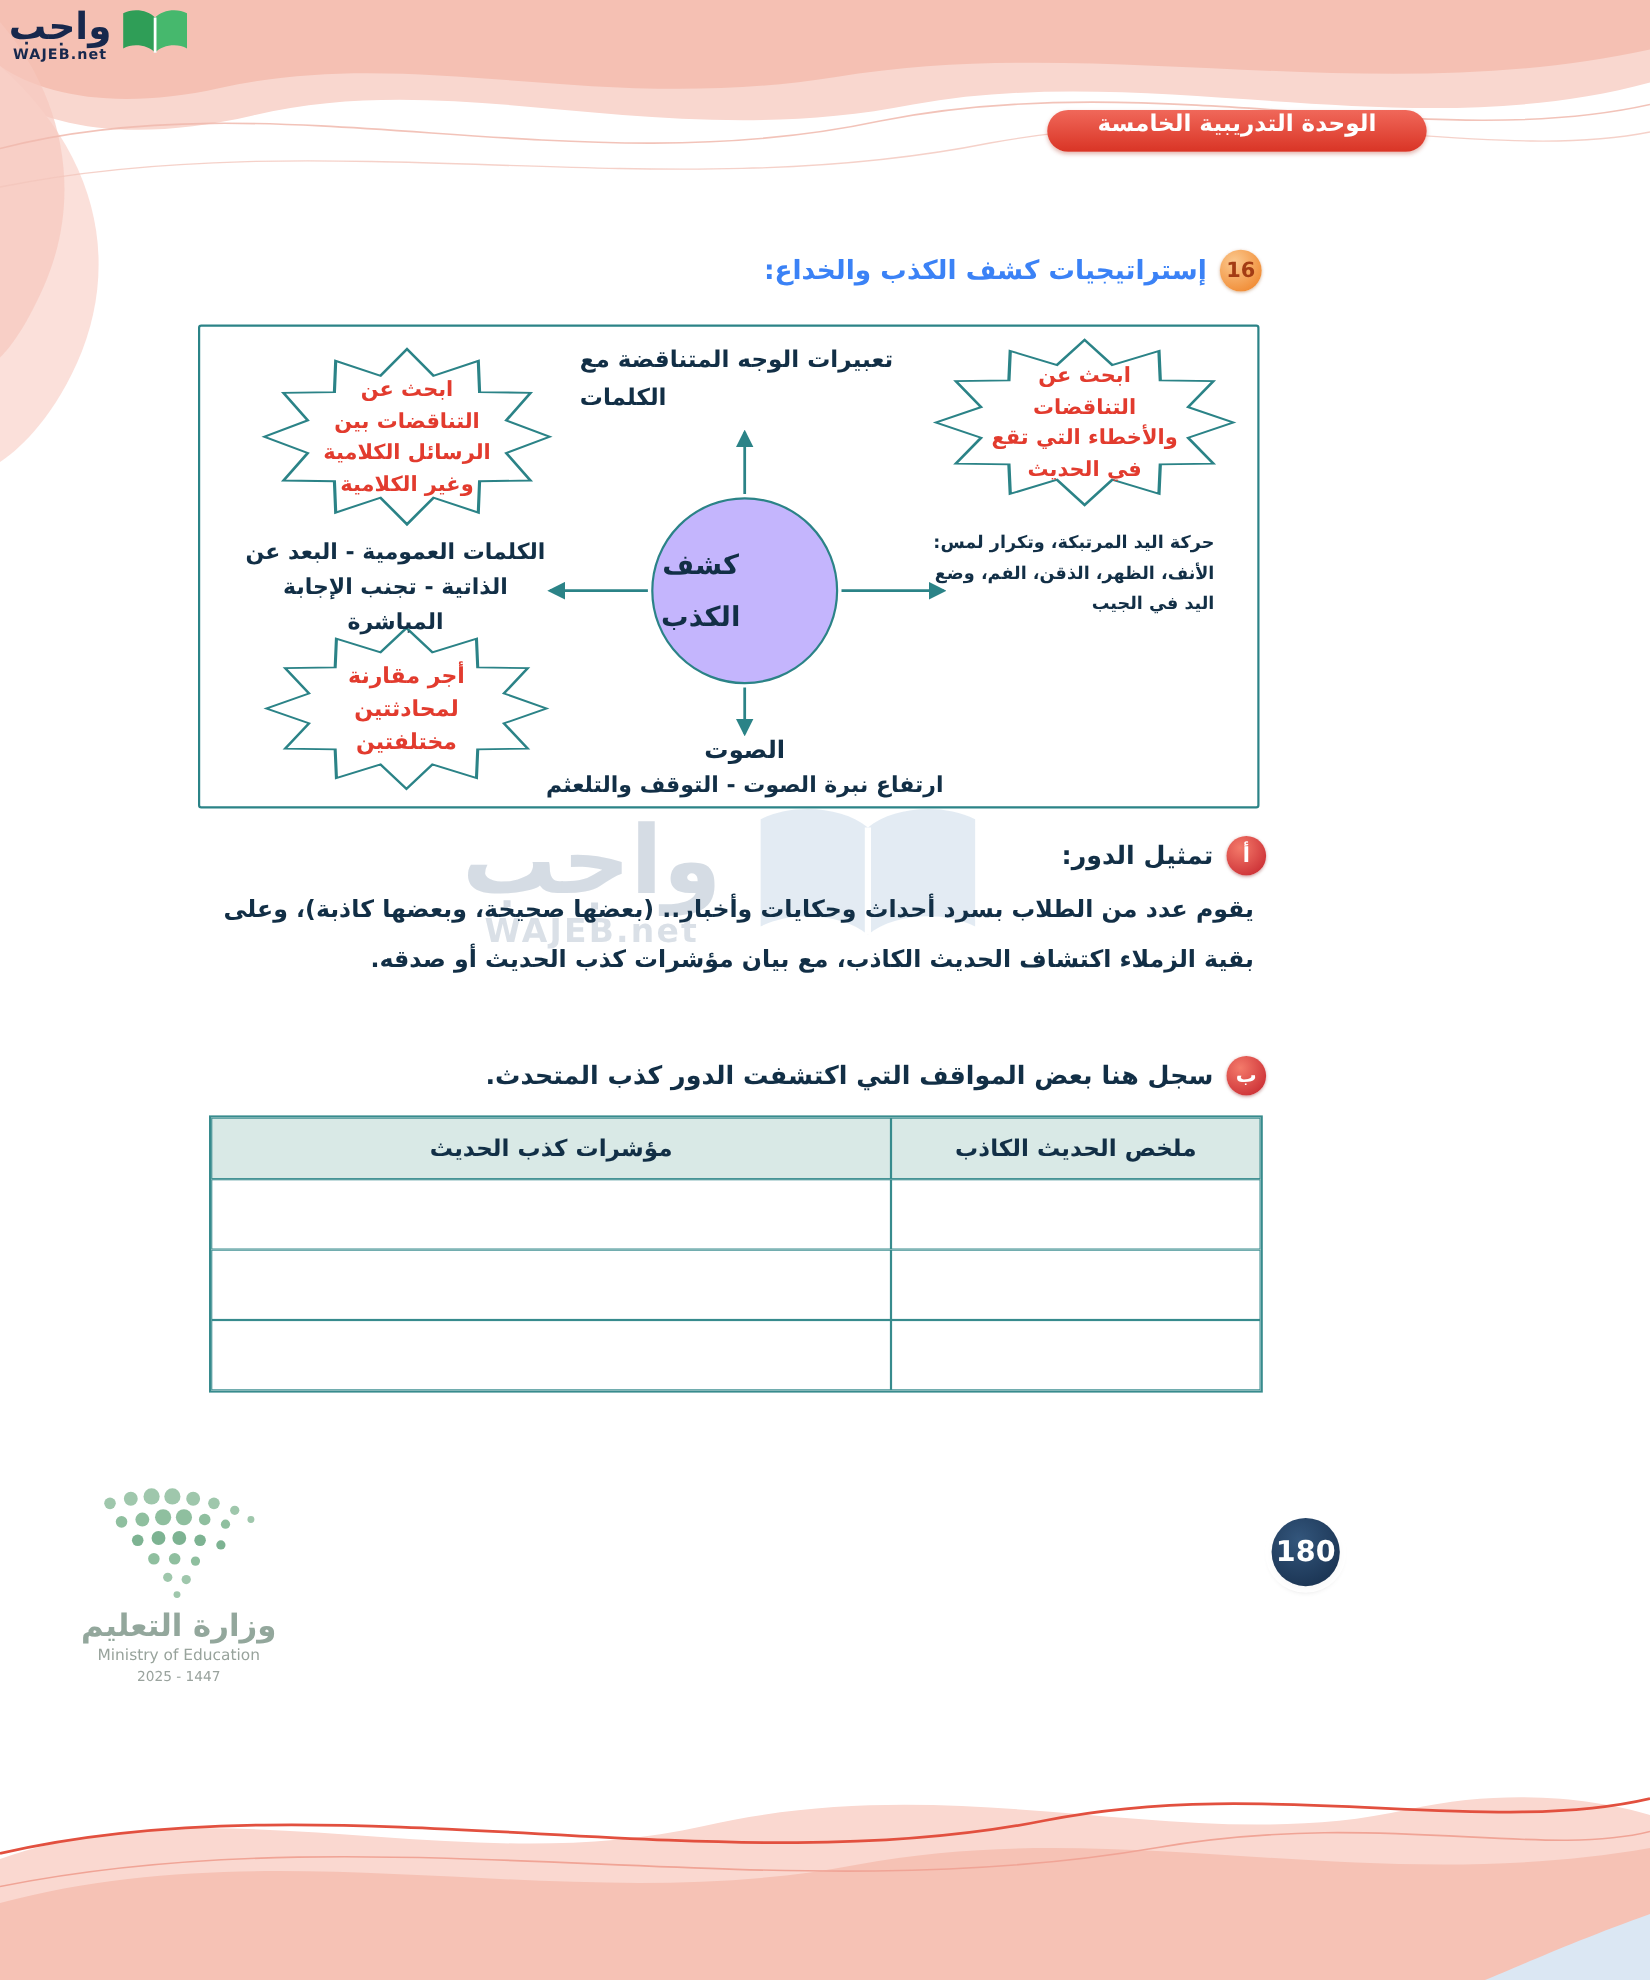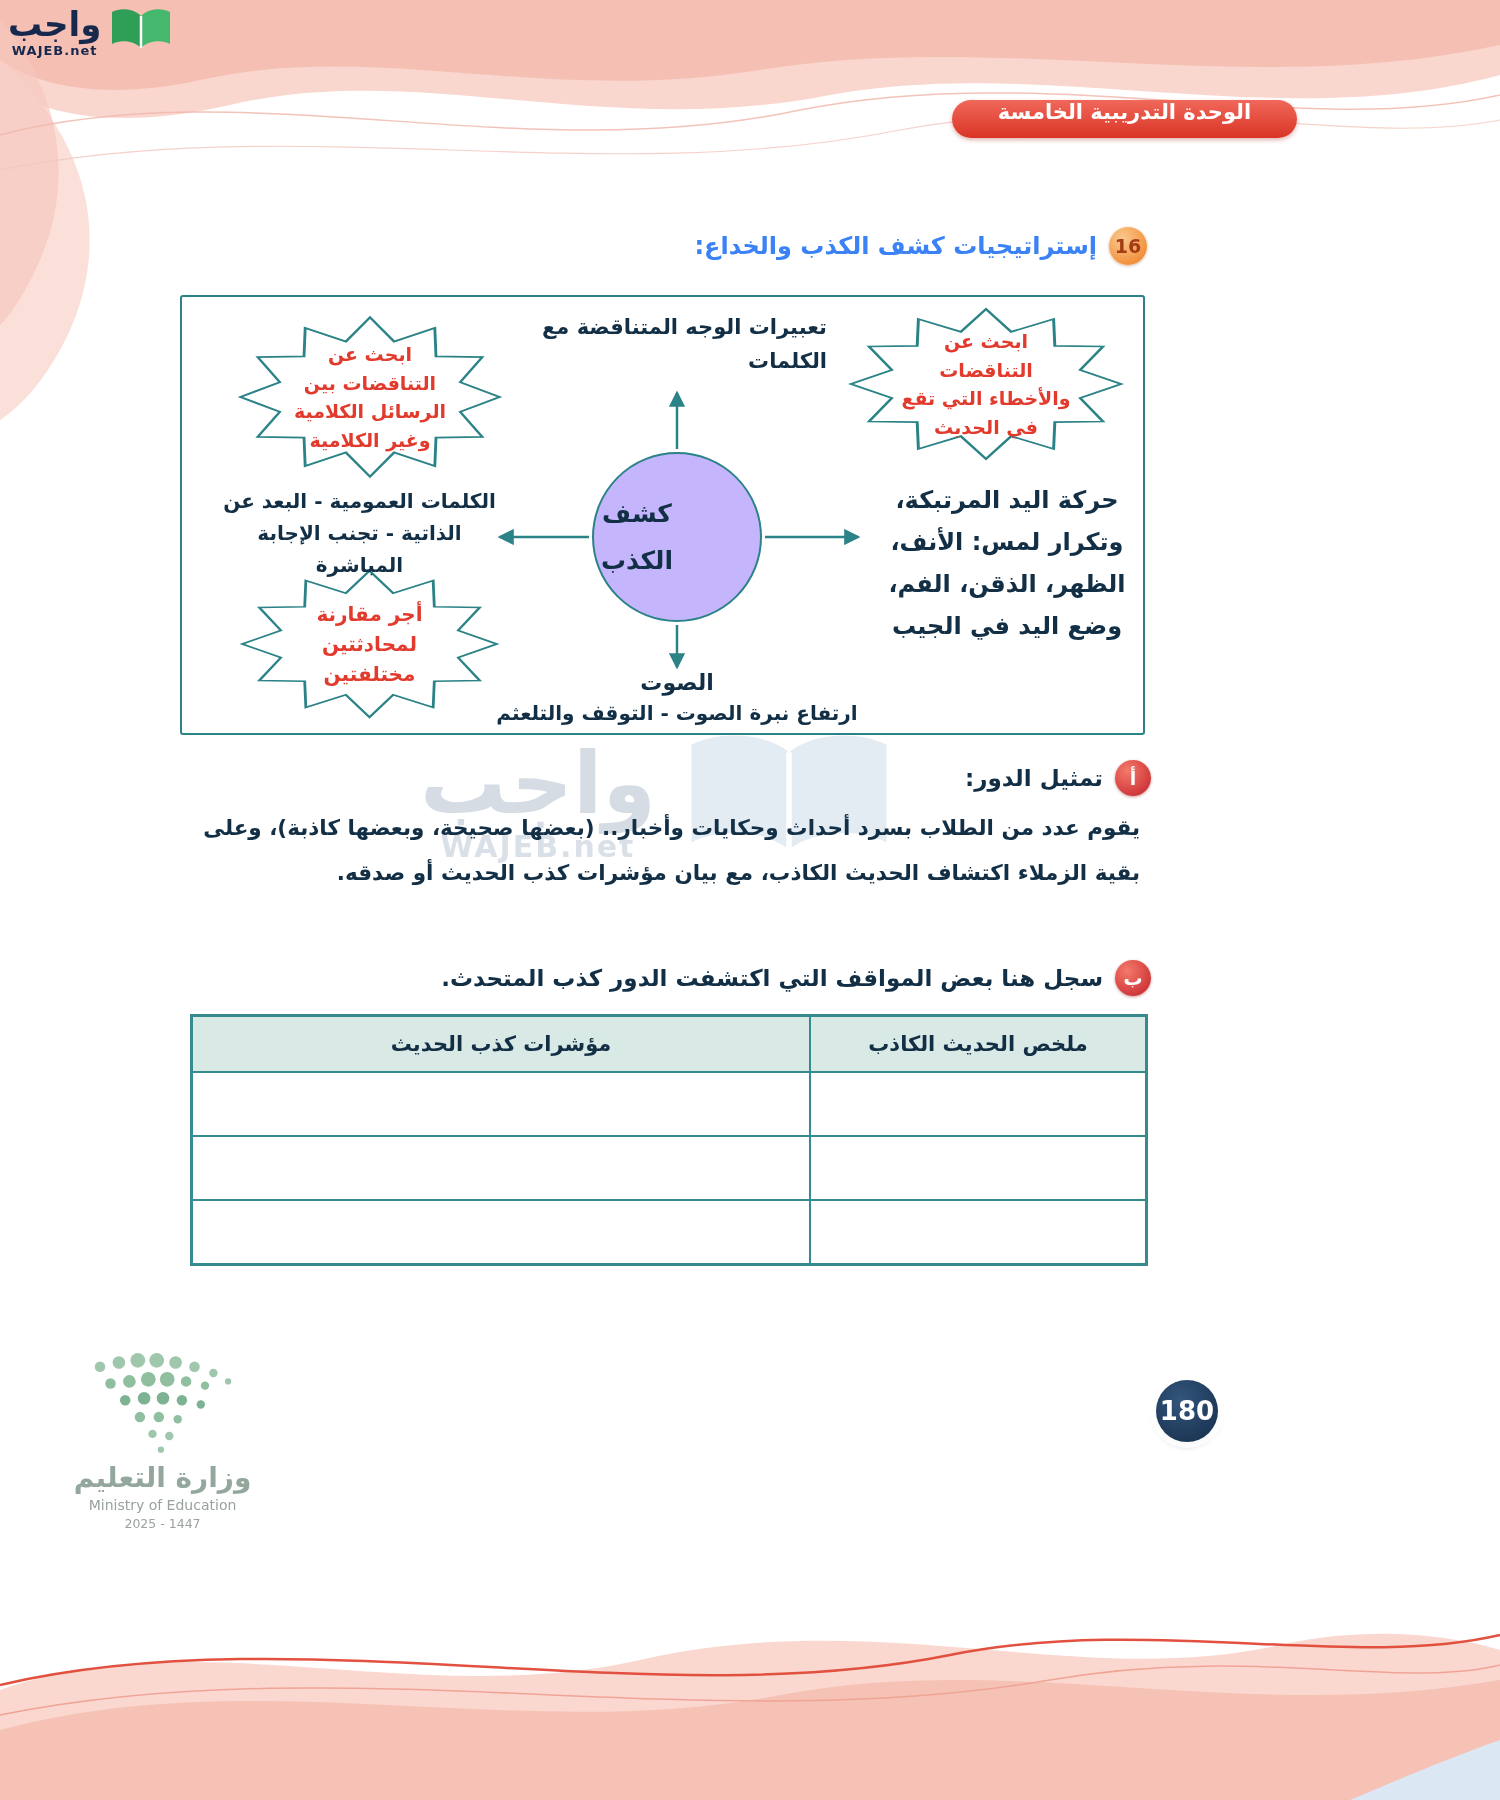--- a/index.html
+++ b/index.html
@@ -41,23 +41,23 @@
   .diagram{ position:absolute; left:180px; top:295px; width:965px; height:440px;
             border:2px solid #2b8387; border-radius:3px; background:#fff; z-index:2; }
   .arrows{ position:absolute; inset:0; }
   .center-circle{ position:absolute; left:410px; top:155px; width:170px; height:170px;
                   border:2.5px solid #2b8387; border-radius:50%; background:#c4b5fd;
                   display:flex; align-items:center; justify-content:flex-start; }
   .center-circle span{ display:block; width:86px; text-align:center; direction:rtl;
                        font-size:25px; font-weight:bold; color:#122f46; line-height:1.9; }
   .dg-label{ position:absolute; direction:rtl; font-weight:bold; color:#122f46;
              font-size:21px; line-height:1.6; }
-  .dg-top{ left:345px; top:14px; width:300px; text-align:right; }
+  .dg-top{ left:345px; top:14px; width:300px; text-align:left; }
   .dg-left{ left:35px; top:188px; width:285px; text-align:center; font-size:20px; }
-  .dg-right{ left:690px; top:182px; width:270px; text-align:center; font-size:24px; line-height:1.75; }
+  .dg-right{ left:652px; top:182px; width:270px; text-align:right; font-size:16px; line-height:1.75; }
   .dg-bottom-title{ left:400px; top:368px; width:190px; text-align:center; font-size:22px; }
   .dg-bottom-sub{ left:290px; top:400px; width:410px; text-align:center; font-size:20px; }
 
   .star{ position:absolute; }
   .star svg{ position:absolute; inset:0; width:100%; height:100%; overflow:visible; }
   .star-text{ position:absolute; inset:0; display:flex; align-items:center; justify-content:center;
               text-align:center; direction:rtl; color:#e23b2e; font-weight:bold;
               font-size:19px; line-height:1.5; }
   .star1{ left:48px; top:14px; width:280px; height:172px; }
   .star1 .star-text{ padding:0 52px; }

